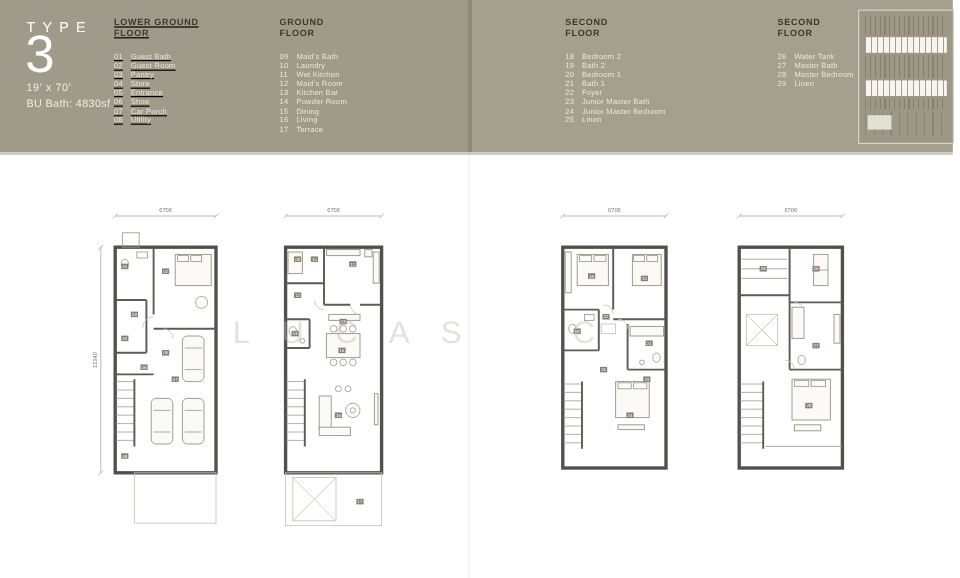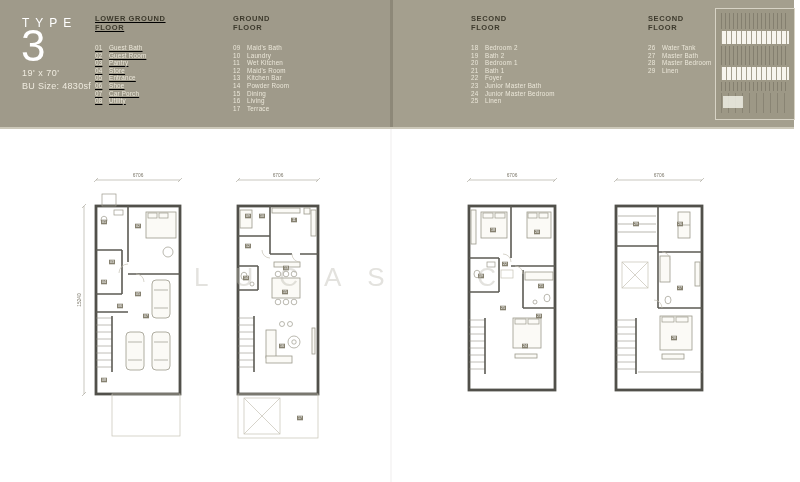--- a/index.html
+++ b/index.html
@@ -63,21 +63,21 @@
   .tagrect{fill:#868170;}
   .tagtext{fill:#ffffff;font-size:3.6px;text-anchor:middle;}
 </style>
 </head>
 <body>
 
 <div class="band">
   <div class="type-label">TYPE</div>
   <div class="type-number">3</div>
   <div class="type-size">19' x 70'</div>
-  <div class="bu-size">BU Size: 4830sf</div>
+  <div class="bu-size">BU Bath: 4830sf</div>
 
   <div class="legend" id="legend-0">
     <div class="legend-title">
       <div>LOWER GROUND</div>
       <div>FLOOR</div>
     </div>
     <ul class="legend-items">
         <li class="legend-item">
         <span class="num">01</span>
         <span class="nm">Guest Bath</span>

